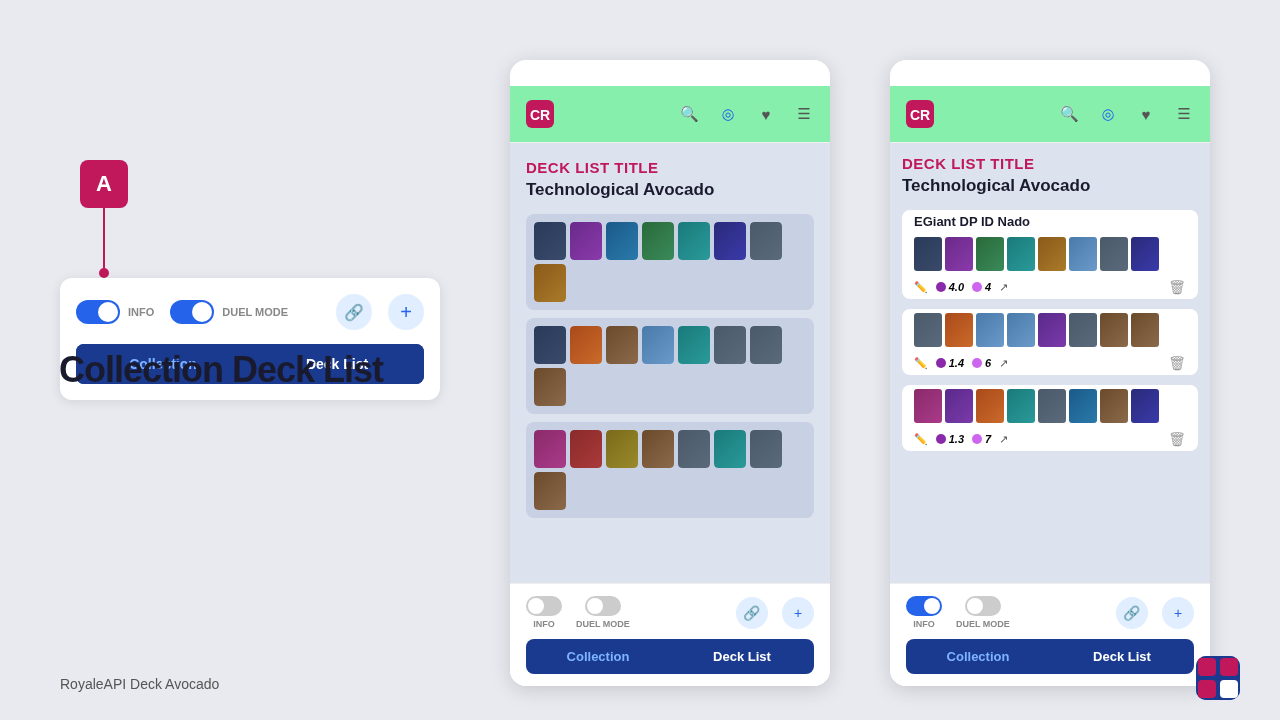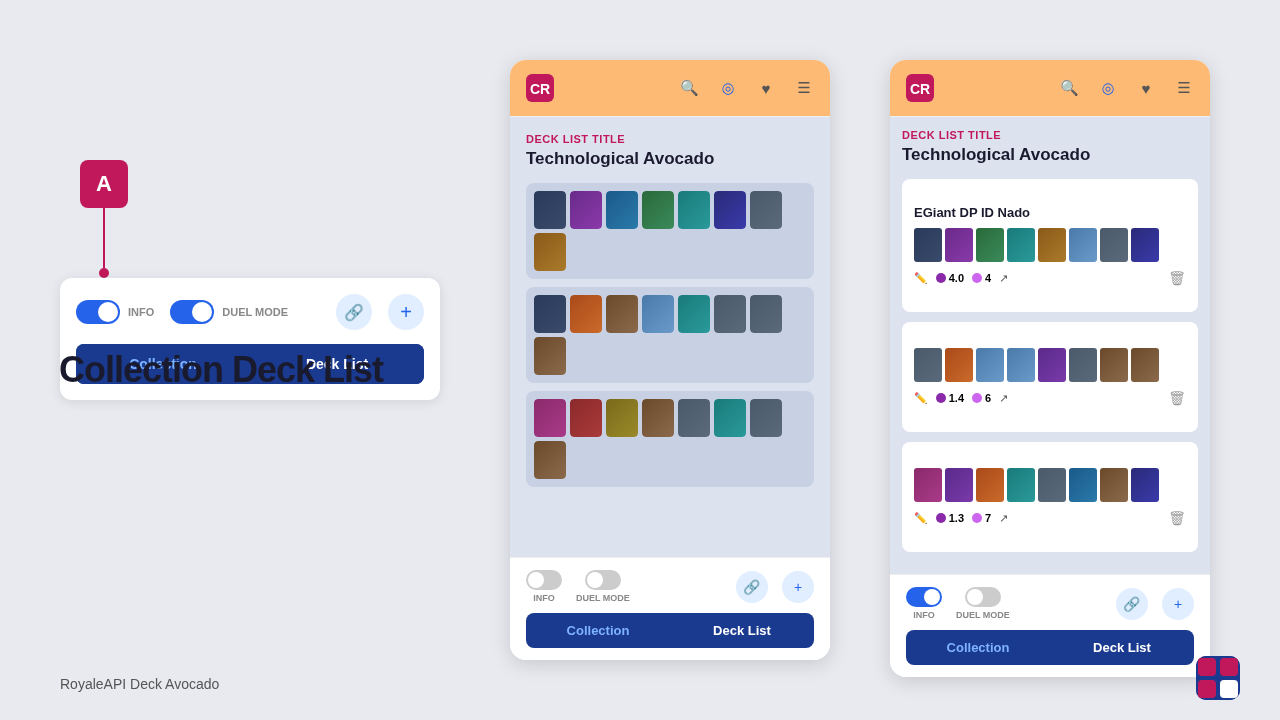--- a/index.html
+++ b/index.html
@@ -158,22 +158,23 @@
       border-radius: 16px;
       box-shadow: 0 4px 20px rgba(0,0,0,0.15);
       overflow: hidden;
     }
 
     
     .phone-header {
       display: flex;
       align-items: center;
       padding: 14px 16px;
-      background: #fdba74;
+      background: #86efac;
       border-bottom: 1px solid #f0f0f0;
+      margin-top: 26px;
     }
     .phone-logo {
       width: 28px;
       height: 28px;
       margin-right: auto;
     }
     .phone-nav-icons {
       display: flex;
       gap: 18px;
       align-items: center;
@@ -191,21 +192,21 @@
       color: #2563eb;
     }
 
     
     .phone-content {
       background: #dde2ef;
       padding: 16px;
       min-height: 440px;
     }
     .deck-title-label {
-      font-size: 11px;
+      font-size: 15px;
       font-weight: 700;
       color: #c0185a;
       letter-spacing: 0.5px;
       margin-bottom: 4px;
     }
     .deck-title {
       font-size: 17px;
       font-weight: 700;
       color: #1a1a2e;
       margin-bottom: 14px;
@@ -325,21 +326,21 @@
 
     
     .deck-list-content {
       background: #dde2ef;
       padding: 12px;
       min-height: 440px;
     }
     .deck-entry {
       background: white;
       border-radius: 8px;
-      padding: 26px 12px;
+      padding: 4px 12px;
       margin-bottom: 10px;
     }
     .deck-entry-name {
       font-size: 13px;
       font-weight: 700;
       color: #1a1a2e;
       margin-bottom: 8px;
     }
     .deck-cards-row {
       display: flex;
@@ -355,20 +356,21 @@
       display: flex;
       align-items: center;
       gap: 8px;
     }
     .elixir-icon {
       display: inline-flex;
       align-items: center;
       gap: 3px;
       font-size: 11px;
       font-weight: 700;
+      font-style: italic;
     }
     .elixir-dot {
       width: 10px;
       height: 10px;
       background: #8a2aaa;
       border-radius: 50%;
     }
     .elixir-dot-light {
       width: 10px;
       height: 10px;

